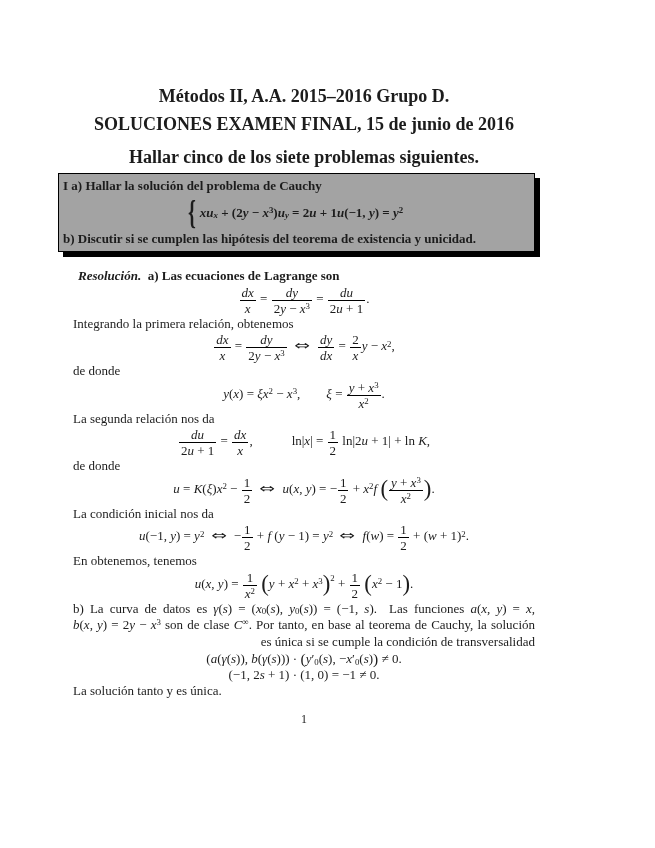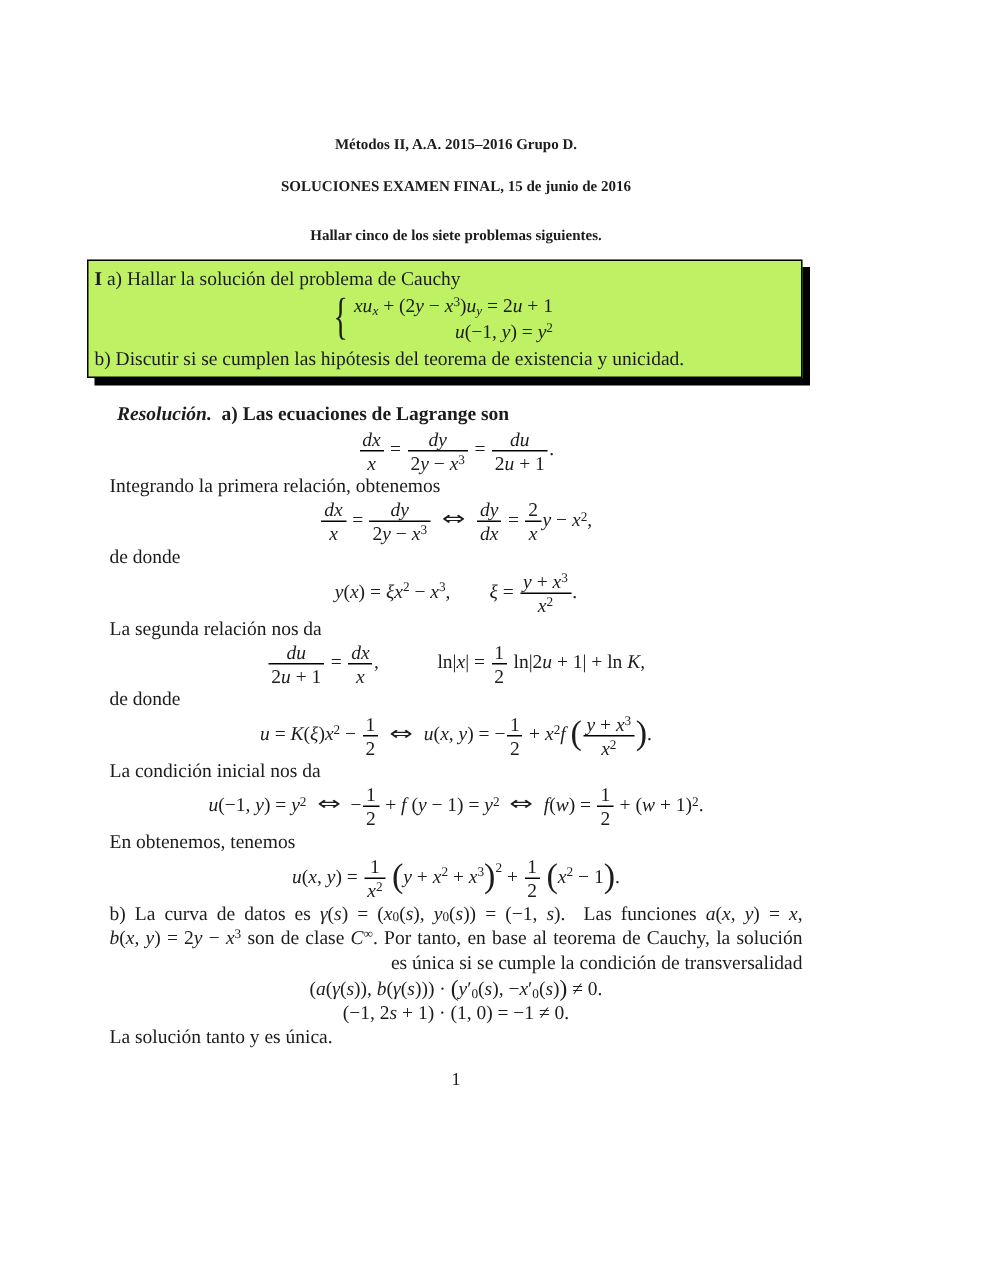--- a/index.html
+++ b/index.html
@@ -5,40 +5,41 @@
   html, body { margin:0; padding:0; background:#ffffff; }
   body {
     width:655px; height:848px; overflow:hidden;
     font-family:"Liberation Serif","DejaVu Serif",serif;
     color:#1c1c1c; font-size:13px;
   }
   .page { position:relative; width:655px; height:848px; background:#fff; }
   .content { padding:88px 120px 0 73px; }
 
   .title, .subtitle, .instruction {
-    text-align:center; font-weight:bold; font-size:10px; line-height:17px;
+    text-align:center; font-weight:bold; font-size:18px; line-height:17px;
   }
   .title { margin-bottom:11px; }
   .subtitle { margin-bottom:16px; }
   .instruction { margin-bottom:7px; }
 
   .problem-box {
     border:1px solid #000;
     box-shadow:5px 5px 0 #000;
     margin-left:-15px;
     padding:3px 6px 4px 4px;
-    background:#bef264;
+    background:#a3a3a3;
+    font-weight:bold;
   }
   .boxline { line-height:17px; }
   .system { display:flex; justify-content:center; align-items:center; margin:1px 0; }
   .brace {
     display:inline-block; font-size:20px; line-height:34px;
     transform:scaleY(1.7); transform-origin:center; margin-right:4px;
   }
-  .syslines { display:inline-flex; flex-direction:column; text-align:right; line-height:17px; }
+  .syslines { display:inline-flex; text-align:left; line-height:17px; }
 
   .solution { margin-top:16px; }
   .para { margin:0; line-height:16.5px; }
   .indent { text-indent:5px;font-weight:bold; }
   .jline { text-align:justify; text-align-last:justify; line-height:16.5px; }
   .jlast { text-align:right; line-height:16.5px; }
 
   .eq { text-align:center; line-height:15px; margin:1px 0; }
 
   .f { display:inline-block; vertical-align:middle; text-align:center; margin:0 1px; line-height:1.0; }

